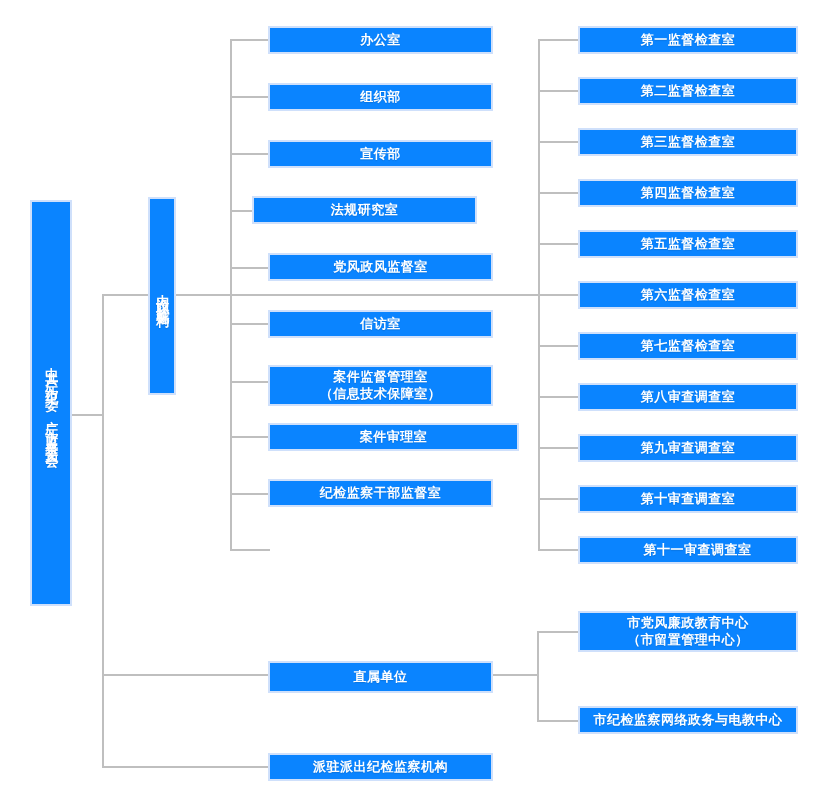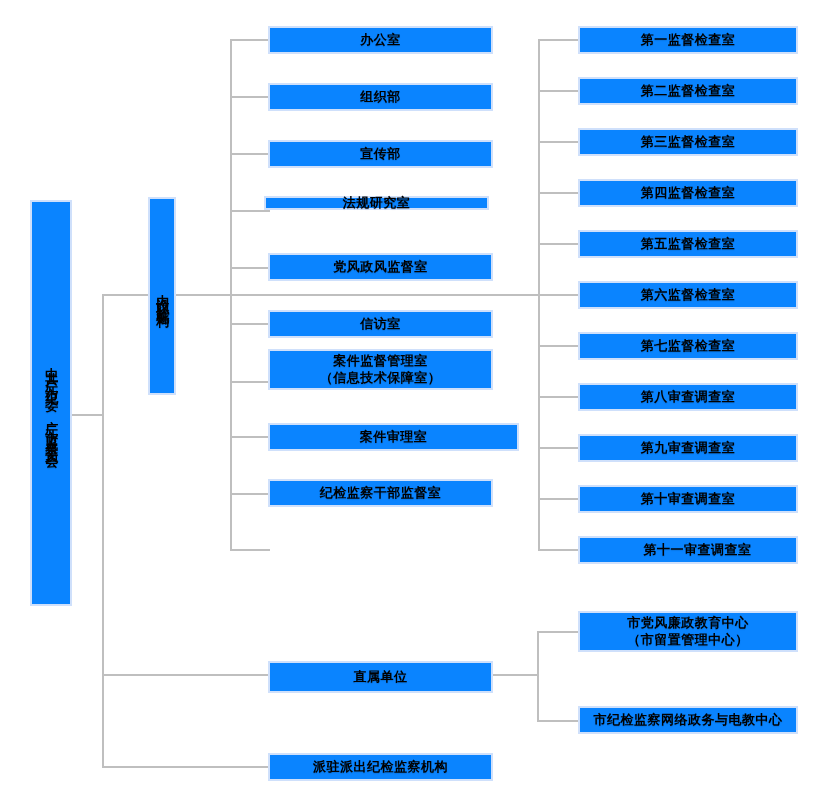--- a/index.html
+++ b/index.html
@@ -25,21 +25,21 @@
   }
   .line.h { height: 2px; }
   .line.v { width: 2px; }
 
   
   .node {
     position: absolute;
     box-sizing: border-box;
     background: #0a84ff;
     border: 2px solid #cfe0fb;
-    color: #000000;
+    color: #ffffff;
     font-weight: bold;
     display: flex;
     align-items: center;
     justify-content: center;
     text-align: center;
     line-height: 1.18;
     letter-spacing: 0.5px;
     font-size: 13px;
     text-shadow: 0 1px 1px rgba(0,0,0,0.12);
   }
@@ -110,24 +110,24 @@
   <div class="line h" style="left:537px; top:631px; width:43px;"></div>
   <div class="line h" style="left:537px; top:720px; width:43px;"></div>
 
   <div class="node vertical root" style="left:30px; top:200px; width:42px; height:406px;">中共广元市纪委　广元市监察委员会</div>
 
   <div class="node vertical" style="left:148px; top:197px; width:28px; height:198px;">内设职能机构</div>
 
   <div class="node" style="left:268px; top:26px; width:225px; height:28px;">办公室</div>
   <div class="node" style="left:268px; top:83px; width:225px; height:28px;">组织部</div>
   <div class="node" style="left:268px; top:140px; width:225px; height:28px;">宣传部</div>
-  <div class="node" style="left:264px; top:196px; width:225px; height:14px;">法规研究室</div>
+  <div class="node" style="left:252px; top:196px; width:225px; height:28px;">法规研究室</div>
   <div class="node" style="left:268px; top:253px; width:225px; height:28px;">党风政风监督室</div>
   <div class="node" style="left:268px; top:310px; width:225px; height:28px;">信访室</div>
-  <div class="node two-line" style="left:268px; top:349px; width:225px; height:41px;">案件监督管理室
+  <div class="node two-line" style="left:268px; top:365px; width:225px; height:41px;">案件监督管理室
 （信息技术保障室）</div>
   <div class="node" style="left:268px; top:423px; width:251px; height:28px;">案件审理室</div>
   <div class="node" style="left:268px; top:479px; width:225px; height:28px;">纪检监察干部监督室</div>
 
   <div class="node" style="left:578px; top:26px; width:220px; height:28px;">第一监督检查室</div>
   <div class="node" style="left:578px; top:77px; width:220px; height:28px;">第二监督检查室</div>
   <div class="node" style="left:578px; top:128px; width:220px; height:28px;">第三监督检查室</div>
   <div class="node" style="left:578px; top:179px; width:220px; height:28px;">第四监督检查室</div>
   <div class="node" style="left:578px; top:230px; width:220px; height:28px;">第五监督检查室</div>
   <div class="node" style="left:578px; top:281px; width:220px; height:28px;">第六监督检查室</div>

